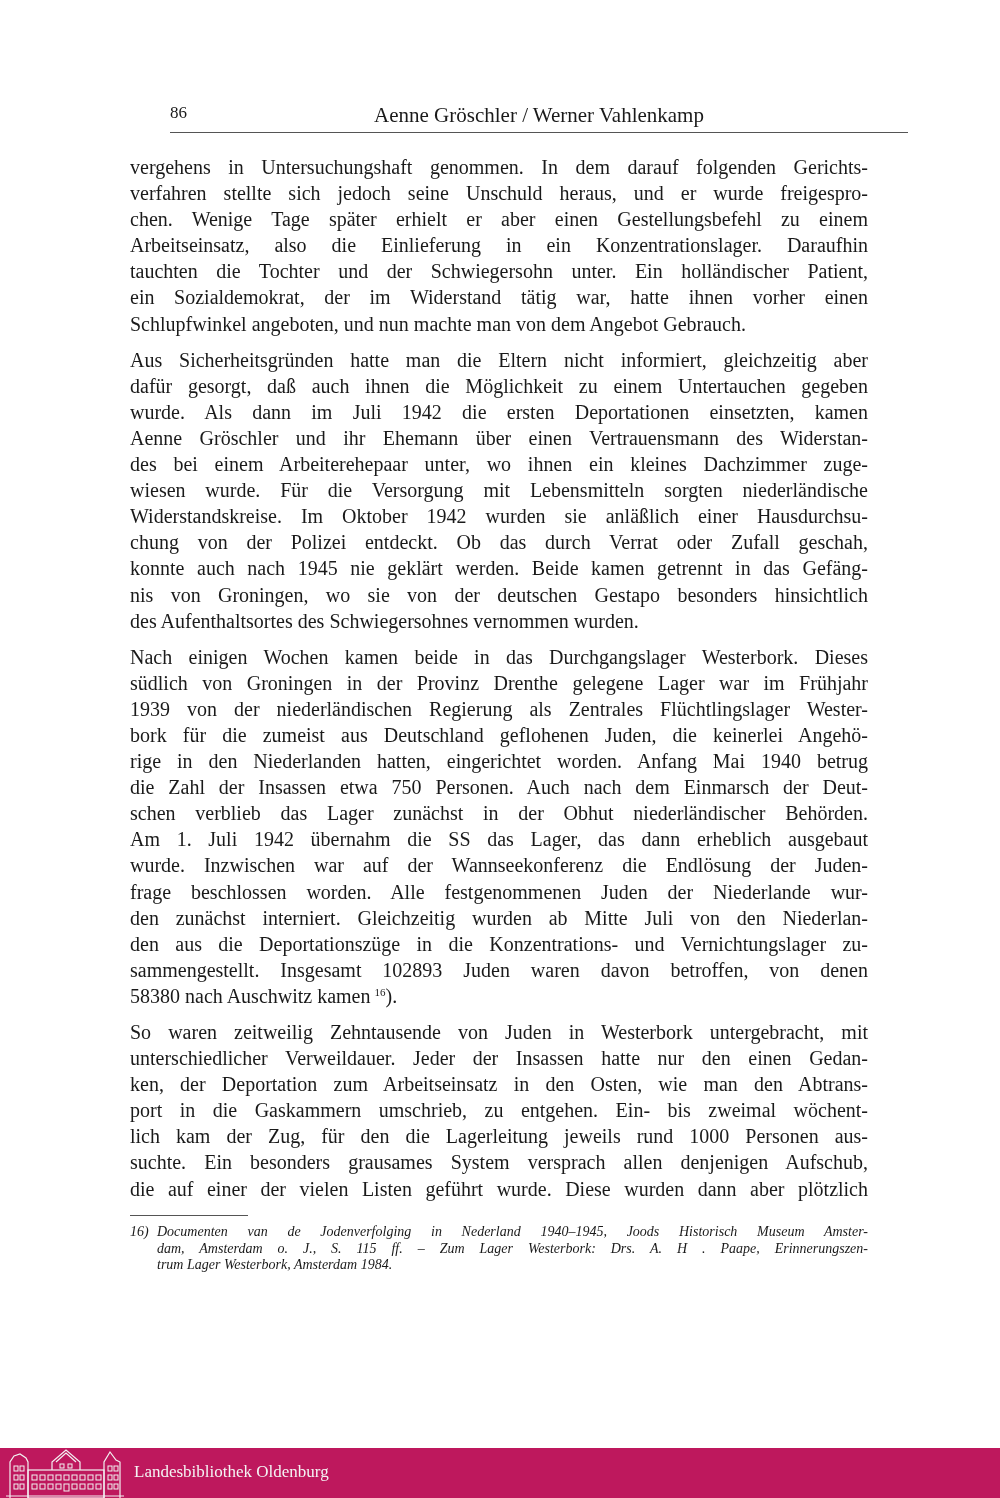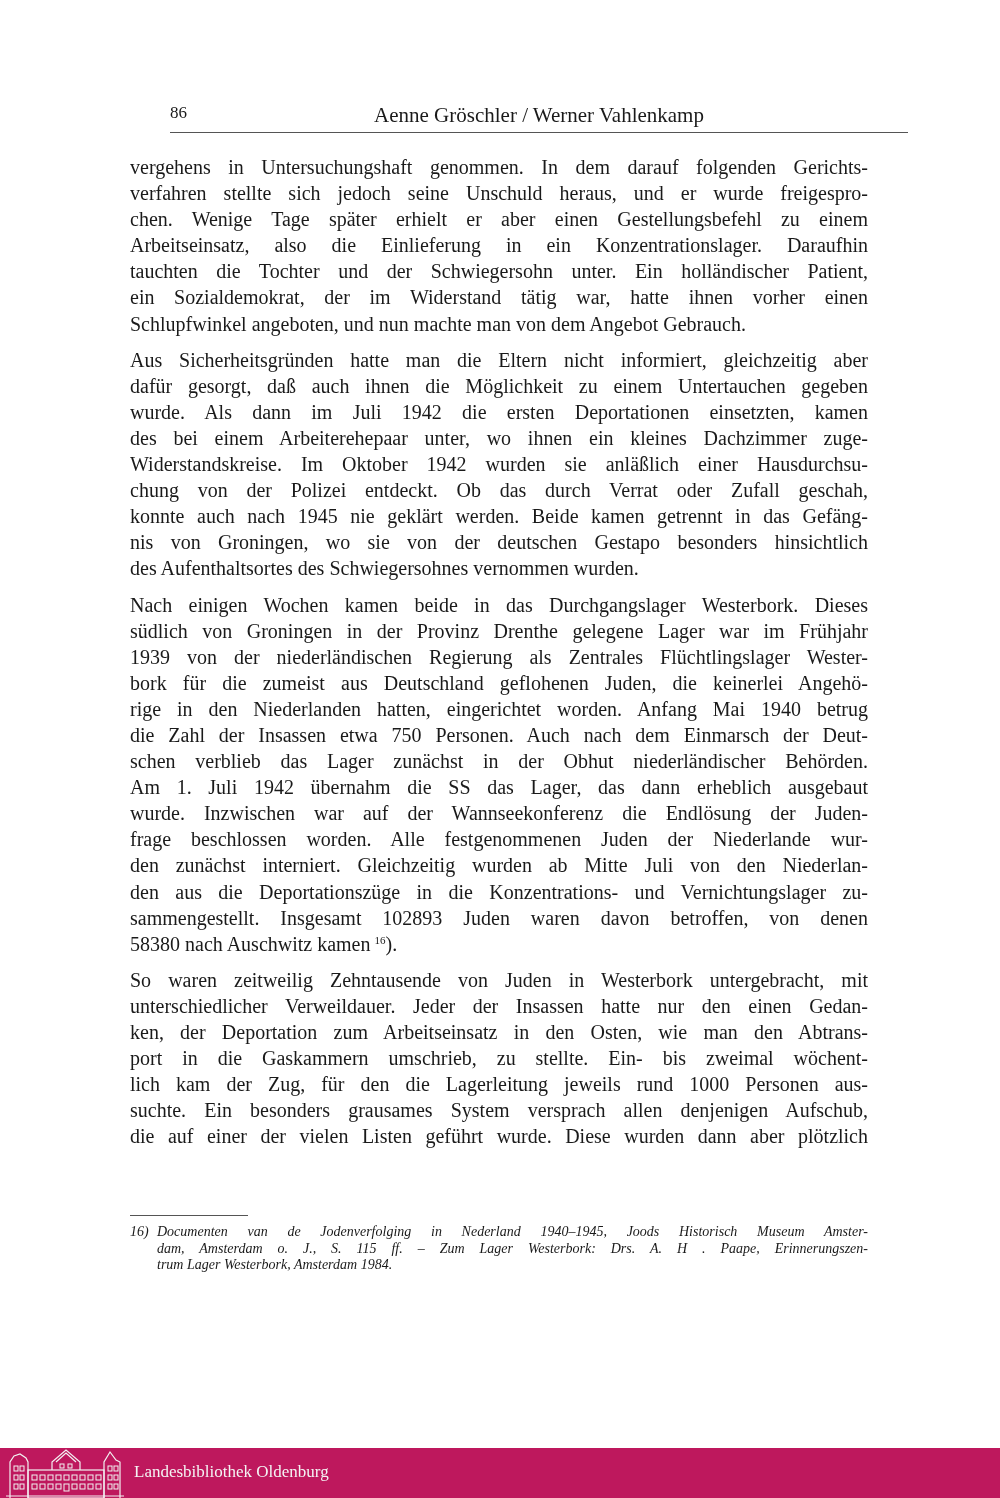--- a/index.html
+++ b/index.html
@@ -55,21 +55,23 @@
     <span class="ln">chen. Wenige Tage später erhielt er aber einen Gestellungsbefehl zu einem</span>
     <span class="ln">Arbeitseinsatz, also die Einlieferung in ein Konzentrationslager. Daraufhin</span>
     <span class="ln">tauchten die Tochter und der Schwiegersohn unter. Ein holländischer Patient,</span>
     <span class="ln">ein Sozialdemokrat, der im Widerstand tätig war, hatte ihnen vorher einen</span>
     <span class="ln last">Schlupfwinkel angeboten, und nun machte man von dem Angebot Gebrauch.</span>
   </p>
   <p>
     <span class="ln">Aus Sicherheitsgründen hatte man die Eltern nicht informiert, gleichzeitig aber</span>
     <span class="ln">dafür gesorgt, daß auch ihnen die Möglichkeit zu einem Untertauchen gegeben</span>
     <span class="ln">wurde. Als dann im Juli 1942 die ersten Deportationen einsetzten, kamen</span>
+    <span class="ln">Aenne Gröschler und ihr Ehemann über einen Vertrauensmann des Widerstan-</span>
     <span class="ln">des bei einem Arbeiterehepaar unter, wo ihnen ein kleines Dachzimmer zuge-</span>
+    <span class="ln">wiesen wurde. Für die Versorgung mit Lebensmitteln sorgten niederländische</span>
     <span class="ln">Widerstandskreise. Im Oktober 1942 wurden sie anläßlich einer Hausdurchsu-</span>
     <span class="ln">chung von der Polizei entdeckt. Ob das durch Verrat oder Zufall geschah,</span>
     <span class="ln">konnte auch nach 1945 nie geklärt werden. Beide kamen getrennt in das Gefäng-</span>
     <span class="ln">nis von Groningen, wo sie von der deutschen Gestapo besonders hinsichtlich</span>
     <span class="ln last">des Aufenthaltsortes des Schwiegersohnes vernommen wurden.</span>
   </p>
   <p>
     <span class="ln">Nach einigen Wochen kamen beide in das Durchgangslager Westerbork. Dieses</span>
     <span class="ln">südlich von Groningen in der Provinz Drenthe gelegene Lager war im Frühjahr</span>
     <span class="ln">1939 von der niederländischen Regierung als Zentrales Flüchtlingslager Wester-</span>
@@ -82,21 +84,21 @@
     <span class="ln">frage beschlossen worden. Alle festgenommenen Juden der Niederlande wur-</span>
     <span class="ln">den zunächst interniert. Gleichzeitig wurden ab Mitte Juli von den Niederlan-</span>
     <span class="ln">den aus die Deportationszüge in die Konzentrations- und Vernichtungslager zu-</span>
     <span class="ln">sammengestellt. Insgesamt 102893 Juden waren davon betroffen, von denen</span>
     <span class="ln last"><span>58380 nach Auschwitz kamen</span> <sup class="fn">16</sup><span>).</span></span>
   </p>
   <p>
     <span class="ln">So waren zeitweilig Zehntausende von Juden in Westerbork untergebracht, mit</span>
     <span class="ln">unterschiedlicher Verweildauer. Jeder der Insassen hatte nur den einen Gedan-</span>
     <span class="ln">ken, der Deportation zum Arbeitseinsatz in den Osten, wie man den Abtrans-</span>
-    <span class="ln">port in die Gaskammern umschrieb, zu stellte. Ein- bis zweimal wöchent-</span>
+    <span class="ln">port in die Gaskammern umschrieb, zu entgehen. Ein- bis zweimal wöchent-</span>
     <span class="ln">lich kam der Zug, für den die Lagerleitung jeweils rund 1000 Personen aus-</span>
     <span class="ln">suchte. Ein besonders grausames System versprach allen denjenigen Aufschub,</span>
     <span class="ln">die auf einer der vielen Listen geführt wurde. Diese wurden dann aber plötzlich</span>
   </p>
 </div>
 
 <div class="footnote-rule"></div>
 
 <div class="footnotes">
   <div class="footnote">

